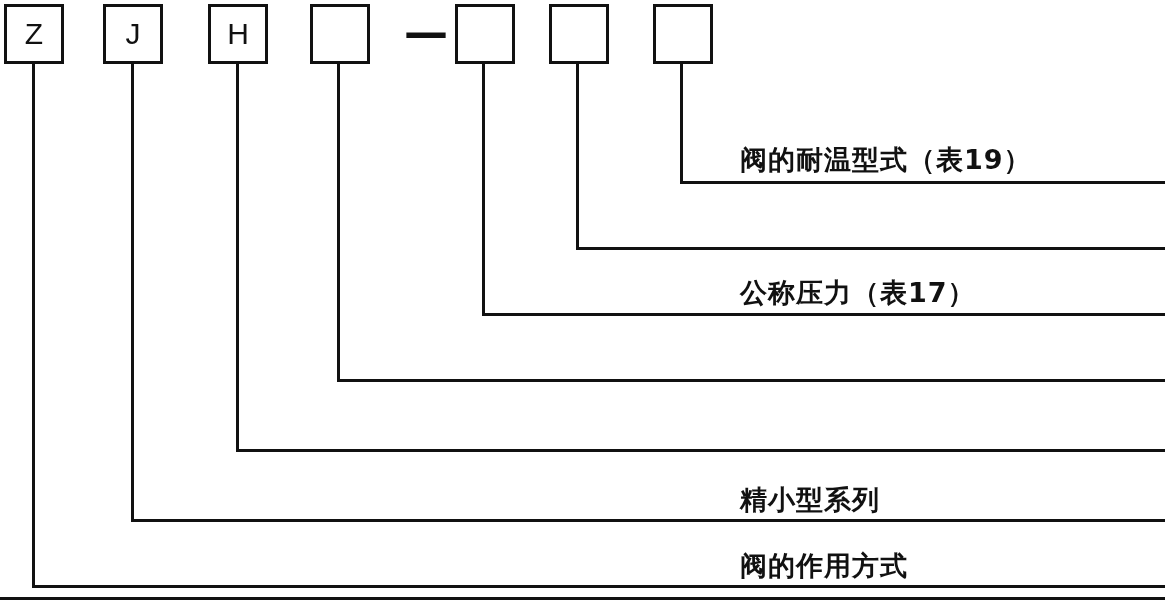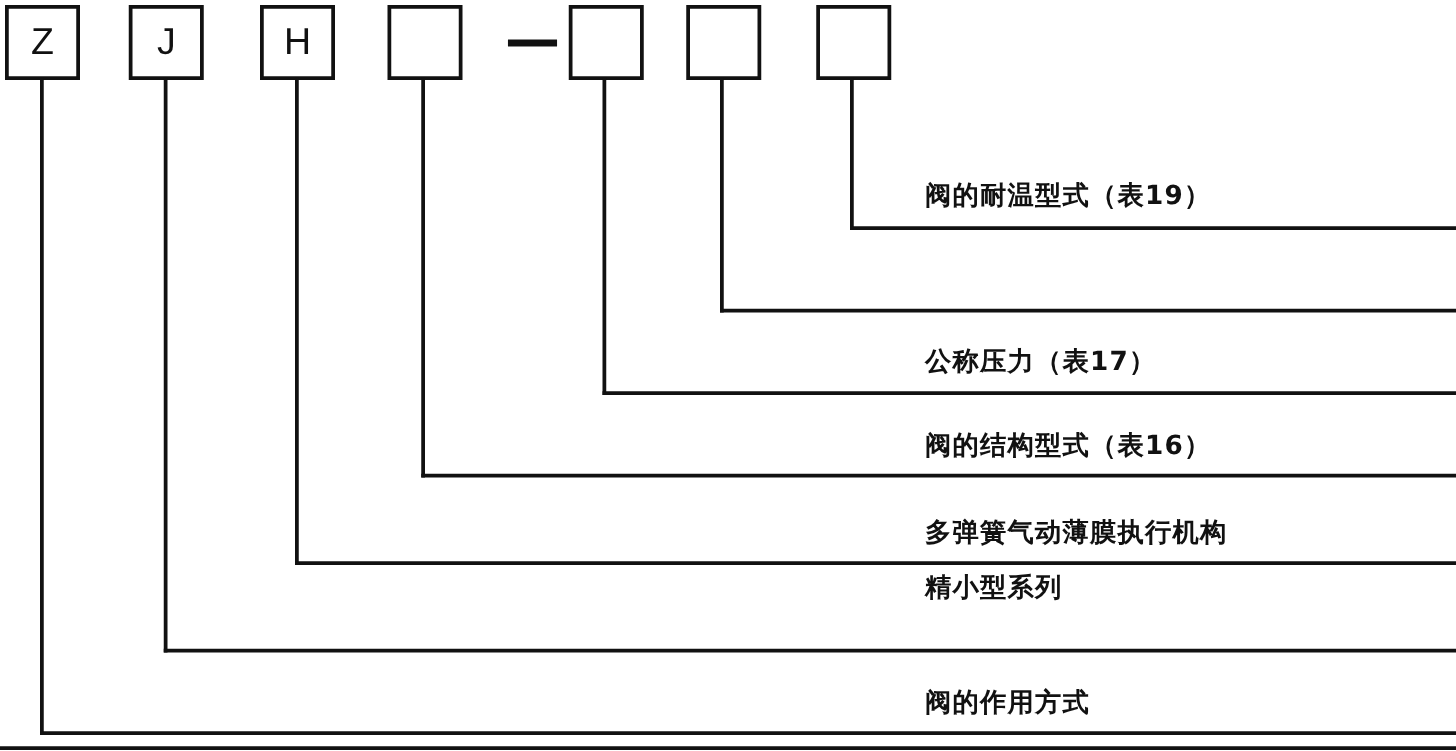--- a/index.html
+++ b/index.html
@@ -33,21 +33,21 @@
     background: #111111;
   }
   .hline {
     position: absolute;
     height: 3px;
     background: #111111;
   }
   .callout-label {
     position: absolute;
     left: 740px;
-    font-size: 21px;
+    font-size: 27px;
     font-weight: bold;
     color: #111111;
     letter-spacing: 1px;
     white-space: nowrap;
   }
   .dash {
     position: absolute;
     left: 399px;
     top: 4px;
     width: 54px;
@@ -86,18 +86,16 @@
   <div class="hline" style="left:482px; top:313px; width:683px;"></div>
   <div class="hline" style="left:337px; top:379px; width:828px;"></div>
   <div class="hline" style="left:236px; top:449px; width:929px;"></div>
   <div class="hline" style="left:131px; top:519px; width:1034px;"></div>
   <div class="hline" style="left:32px;  top:585px; width:1133px;"></div>
 
   <div class="hline" style="left:0px; top:597px; width:1165px;"></div>
 
   <div class="callout-label" style="top:142px;">阀的耐温型式（表19）</div>
   <div class="callout-label" style="top:275px;">公称压力（表17）</div>
-  <div class="callout-label" style="top:342px;">阀的结构型式（表16）</div>
-  <div class="callout-label" style="top:412px;">多弹簧气动薄膜执行机构</div>
-  <div class="callout-label" style="top:456px;font-family:Liberation Mono, monospace;">精小型系列</div>
+  <div class="callout-label" style="top:482px;font-family:Liberation Mono, monospace;">精小型系列</div>
   <div class="callout-label" style="top:548px;">阀的作用方式</div>
 
 </div>
 
 </body></html>

